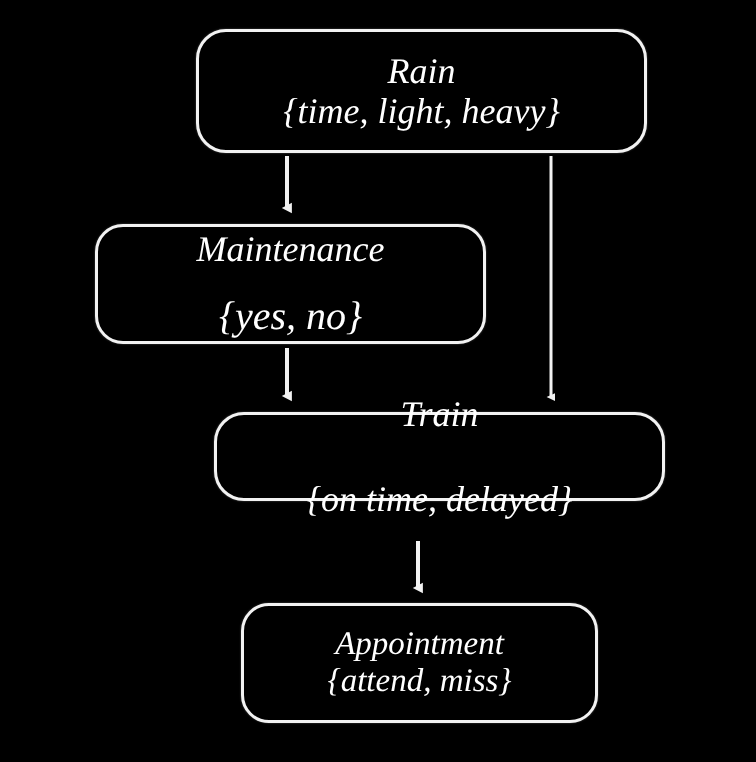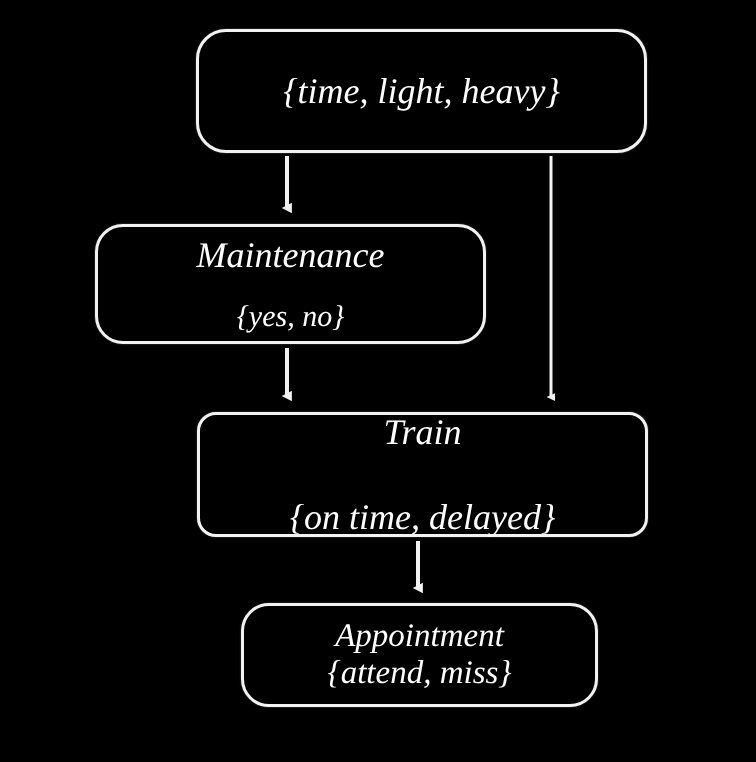--- a/index.html
+++ b/index.html
@@ -53,27 +53,27 @@
     display: block;
     white-space: nowrap;
   }
   
   #node-rain        { left: 196px; top: 29px;  width: 451px; height: 124px; }
   #node-rain .title  { font-size: 36px; }
   #node-rain .states { font-size: 36px; }
 
   #node-maintenance        { left: 95px;  top: 224px; width: 391px; height: 120px; border-radius: 28px; }
   #node-maintenance .title  { font-size: 36px; }
-  #node-maintenance .states { font-size: 30px; margin-top: 25px; }
+  #node-maintenance .states { font-size: 40px; margin-top: 25px; }
 
-  #node-train        { left: 197px; top: 412px; width: 451px; height: 125px; border-radius: 19px; }
+  #node-train        { left: 214px; top: 412px; width: 451px; height: 89px; }
   #node-train .title  { font-size: 36px; }
   #node-train .states { font-size: 36px; margin-top: 44px; }
 
-  #node-appointment        { left: 241px; top: 603px; width: 357px; height: 104px; border-radius: 28px; justify-content: center; }
+  #node-appointment        { left: 241px; top: 603px; width: 357px; height: 120px; border-radius: 28px; justify-content: center; }
   #node-appointment .title  { font-size: 33px; }
   #node-appointment .states { font-size: 33px; }
 </style>
 </head>
 <body>
 
 <div id="canvas">
 
   <svg class="edges" viewBox="0 0 756 762" aria-hidden="true">
     <defs>
@@ -88,20 +88,21 @@
     <line x1="287" y1="156" x2="287" y2="208" stroke="#f2f2f2" stroke-width="4" marker-end="url(#arrowhead-wide)"></line>
 
     <line x1="551" y1="156" x2="551" y2="397" stroke="#f2f2f2" stroke-width="3" marker-end="url(#arrowhead)"></line>
 
     <line x1="287" y1="348" x2="287" y2="396" stroke="#f2f2f2" stroke-width="4" marker-end="url(#arrowhead-wide)"></line>
 
     <line x1="418" y1="541" x2="418" y2="588" stroke="#f2f2f2" stroke-width="4" marker-end="url(#arrowhead-wide)"></line>
   </svg>
 
   <div class="node" id="node-rain">
+    <span class="title">Rain</span>
     <span class="states">{time, light, heavy}</span>
   </div>
 
   <div class="node" id="node-maintenance">
     <span class="title">Maintenance</span>
     <span class="states">{yes, no}</span>
   </div>
 
   <div class="node" id="node-train">
     <span class="title">Train</span>

